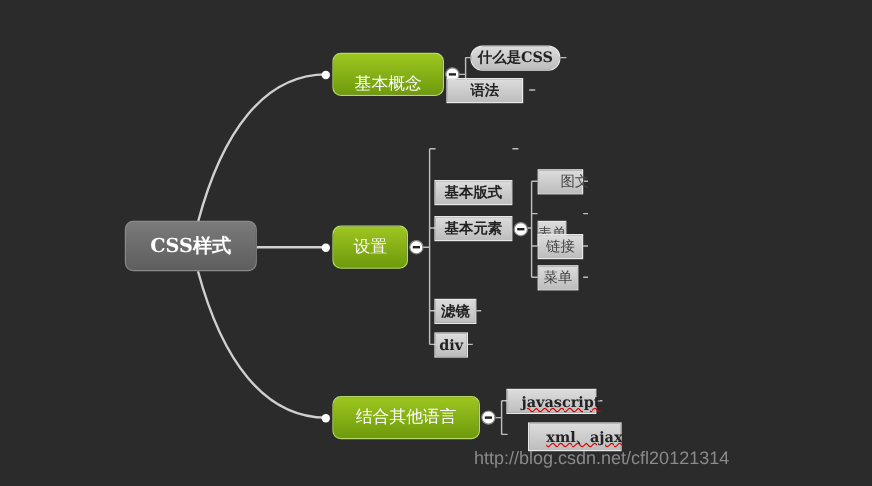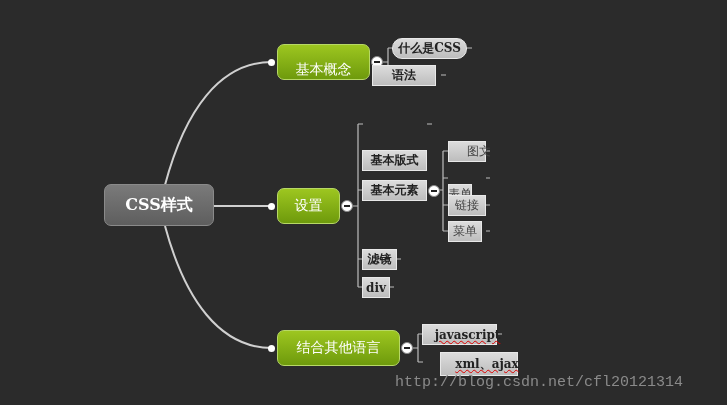--- a/index.html
+++ b/index.html
@@ -8,21 +8,21 @@
   svg.links { position:absolute; left:0; top:0; }
   .node { position:absolute; box-sizing:border-box; display:flex; align-items:center; justify-content:center; white-space:nowrap; }
   .root { background:linear-gradient(#7a7a7a,#5e5e5e); border:1px solid #8a8a8a; border-radius:7px; color:#fff; font-weight:bold; font-size:16px; }
   .main { background:linear-gradient(#9dc620,#6e9a0c); border:1px solid #b7d866; border-radius:7px; color:#fff; font-size:14px; }
   .leaf { background:linear-gradient(#dcdcdc,#bdbdbd); border:1px solid #e8e8e8; color:#222; font-size:12px; font-weight:bold; }
   .leaf.light { color:#444; font-weight:normal; }
   .leaf.spell span { text-decoration: underline wavy #d00; text-decoration-thickness:1px;margin-left:16px; }
   .collapse { position:absolute; width:12px; height:12px; border-radius:50%; background:#fff; border:1px solid #888; box-sizing:border-box; }
   .collapse::after { content:""; position:absolute; left:2px; right:2px; top:4px; height:2px; background:#222; }
   .dot { position:absolute; width:7px; height:7px; border-radius:50%; background:#fff; }
-  .watermark { position:absolute; left:395px; top:374px; font-family:Liberation Mono, monospace; font-size:15px; color:#8a8a8a; }
+  .watermark { position:absolute; left:395px; top:374px; font-family:Liberation Sans, sans-serif; font-size:15px; color:#8a8a8a; }
 </style>
 </head>
 <body>
 
 <svg class="links" width="727" height="405">
   <g fill="none" stroke="#d0d0d0" stroke-width="2">
     <path d="M165 185 C 185 110, 220 62, 272 62"></path>
     <path d="M165 226 C 185 300, 220 348, 272 348"></path>
     <path d="M214 206 L 272 206"></path>
   </g>

